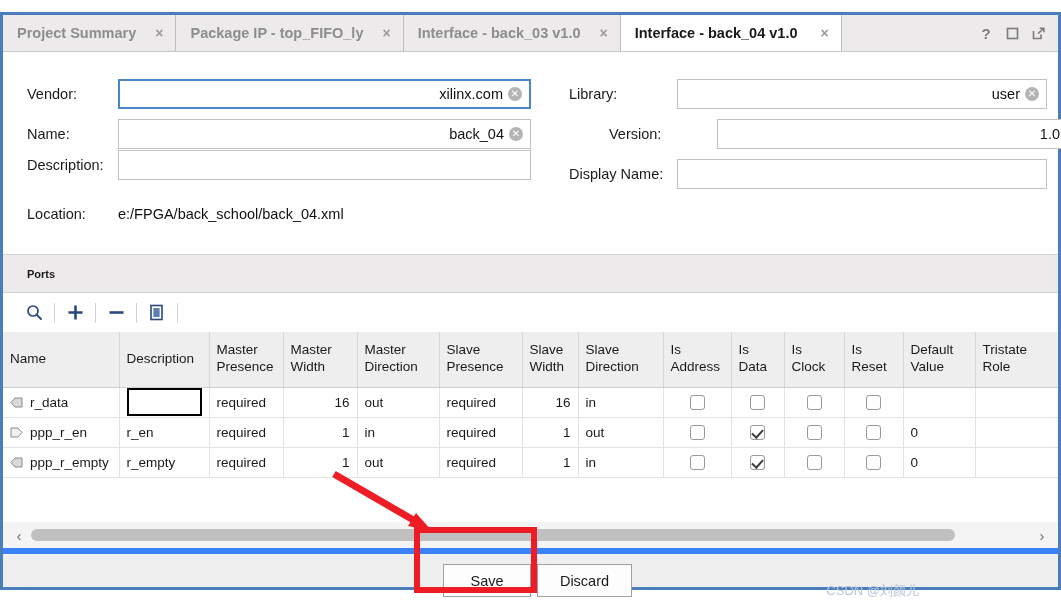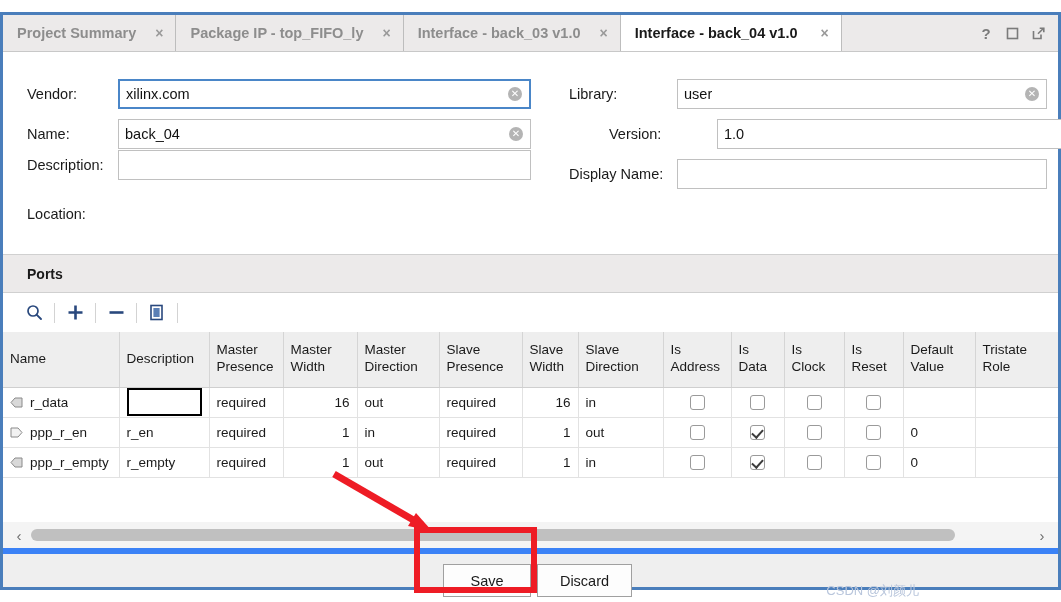--- a/index.html
+++ b/index.html
@@ -114,20 +114,21 @@
   .txtbox {
     position: relative;
     height: 30px;
     background: #ffffff;
     border: 1px solid #c0c0c0;
     display: flex;
     align-items: center;
     padding: 0 26px 0 6px;
     font-size: 14.5px;
     color: #111111;
+    justify-content: flex-end;
   }
   .txtbox.focused {
     border: 2px solid #4a86c8;
   }
   .txtbox .val { white-space: nowrap; overflow: hidden; }
   .clear-ico {
     position: absolute;
     right: 7px; top: 50%;
     transform: translateY(-50%);
     width: 14px; height: 14px;
@@ -151,21 +152,21 @@
     position: absolute;
     left: 0; top: 239px;
     right: 0;
     height: 39px;
     background: #eceaea;
     border-top: 1px solid #d0d0d0;
     border-bottom: 1px solid #d0d0d0;
     display: flex;
     align-items: center;
     padding-left: 24px;
-    font-size: 14px;
+    font-size: 11px;
     font-weight: bold;
     color: #1a1a1a;
   }
   .ports-toolbar {
     position: absolute;
     left: 0; top: 278px;
     right: 0;
     height: 39px;
     background: #ffffff;
     display: flex;
@@ -412,20 +413,21 @@
 
         <div class="field-row" style="left:24px; top:98px;">
           <span class="field-label" style="width:91px;">Description:</span>
           <div class="txtbox" style="width:413px;">
             <span class="val"></span>
           </div>
         </div>
 
         <div class="field-row" style="left:24px; top:147px;">
           <span class="field-label" style="width:91px;">Location:</span>
+          <span class="loc-value">e:/FPGA/back_school/back_04.xml</span>
         </div>
 
         <div class="field-row" style="left:566px; top:27px;">
           <span class="field-label" style="width:108px;">Library:</span>
           <div class="txtbox" style="width:370px;">
             <span class="val">user</span>
             <span class="clear-ico">✕</span>
           </div>
         </div>
 

